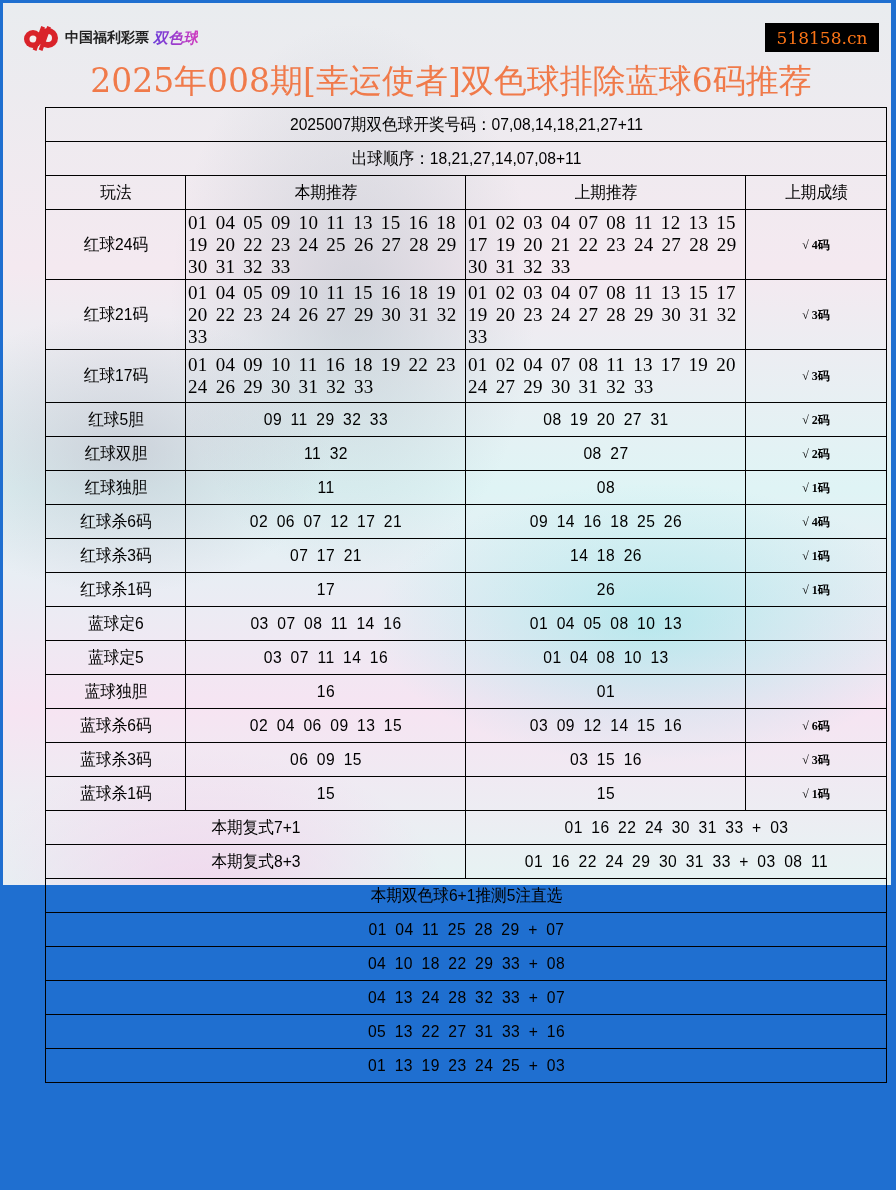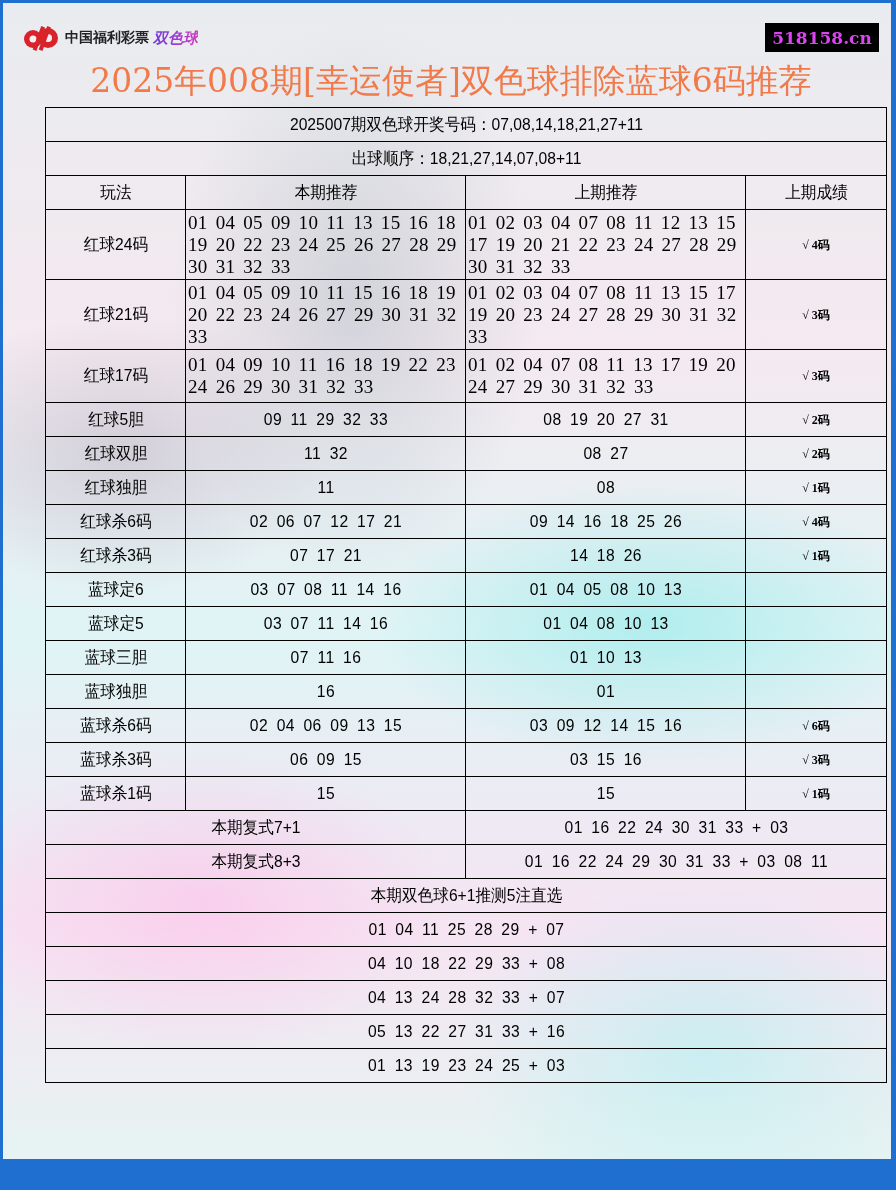--- a/index.html
+++ b/index.html
@@ -2,37 +2,37 @@
 <html><head>
 <meta charset="utf-8">
 <style>
   html, body { margin:0; padding:0; }
   body {
     width:896px; height:1190px; overflow:hidden; position:relative;
     font-family:"DejaVu Serif", serif;
     background:#1f6fd0;
   }
   .frame {
-    position:absolute; left:3px; top:3px; width:888px; height:1156px;
+    position:absolute; left:3px; top:3px; width:888px; height:882px;
     background:
       radial-gradient(ellipse 300px 200px at 120px 450px, rgba(160,150,170,0.35), transparent 70%),
       radial-gradient(ellipse 260px 400px at 350px 300px, rgba(150,170,180,0.35), transparent 70%),
       radial-gradient(ellipse 400px 200px at 650px 620px, rgba(120,230,230,0.45), transparent 70%),
       radial-gradient(ellipse 350px 220px at 200px 900px, rgba(255,180,230,0.45), transparent 70%),
       radial-gradient(ellipse 350px 250px at 700px 1050px, rgba(160,240,240,0.45), transparent 70%),
       linear-gradient(180deg, #e9ecef 0%, #f4e9f0 30%, #dff4f5 55%, #f6e4f2 80%, #e6f3f3 100%);
   }
   .logo { position:absolute; left:18px; top:22px; display:flex; align-items:center; gap:4px; }
   .logo-mark { width:40px; height:26px; position:relative; }
   .logo-text { font-family:"DejaVu Sans", sans-serif; font-weight:bold; font-size:14px; color:#222; letter-spacing:0px; }
   .logo-sub { font-family:"DejaVu Sans", sans-serif; font-weight:bold; font-style:italic; font-size:15px;
               background:linear-gradient(90deg,#6a3bd8,#d03bbf); -webkit-background-clip:text; color:transparent; }
   .site-badge {
     position:absolute; left:762px; top:20px; width:114px; height:29px; background:#000;
-    color:#d946ef; font-family:"DejaVu Serif", serif; font-weight:bold; font-size:17px;
+    color:#f97316; font-family:"DejaVu Serif", serif; font-weight:normal; font-size:17px;
     display:flex; align-items:center; justify-content:center;
   }
   .title {
     position:absolute; left:0; top:56px; width:896px; text-align:center;
     color:#f07a4a; font-size:33px; letter-spacing:0px; white-space:nowrap;
   }
   table.main {
     position:absolute; left:42px; top:104px; width:841px;
     border-collapse:collapse; table-layout:fixed;
     font-size:17px; color:#000;
@@ -134,38 +134,38 @@
         <td class="cond nums">09 14 16 18 25 26</td>
         <td class="res">√ 4码</td>
       </tr>
       <tr>
         <td class="cond">红球杀3码</td>
         <td class="cond nums">07 17 21</td>
         <td class="cond nums">14 18 26</td>
         <td class="res">√ 1码</td>
       </tr>
       <tr>
+        <td class="cond">红球杀1码</td>
+        <td class="cond nums">17</td>
+        <td class="cond nums">26</td>
+        <td class="res">√ 1码</td>
+      </tr>
+      <tr>
         <td class="cond">蓝球定6</td>
         <td class="cond nums">03 07 08 11 14 16</td>
         <td class="cond nums">01 04 05 08 10 13</td>
         <td class="res"></td>
       </tr>
       <tr>
         <td class="cond">蓝球定5</td>
         <td class="cond nums">03 07 11 14 16</td>
         <td class="cond nums">01 04 08 10 13</td>
         <td class="res"></td>
       </tr>
       <tr>
-        <td class="cond">蓝球三胆</td>
-        <td class="cond nums">07 11 16</td>
-        <td class="cond nums">01 10 13</td>
-        <td class="res"></td>
-      </tr>
-      <tr>
         <td class="cond">蓝球独胆</td>
         <td class="cond nums">16</td>
         <td class="cond nums">01</td>
         <td class="res"></td>
       </tr>
       <tr>
         <td class="cond">蓝球杀6码</td>
         <td class="cond nums">02 04 06 09 13 15</td>
         <td class="cond nums">03 09 12 14 15 16</td>
         <td class="res">√ 6码</td>

